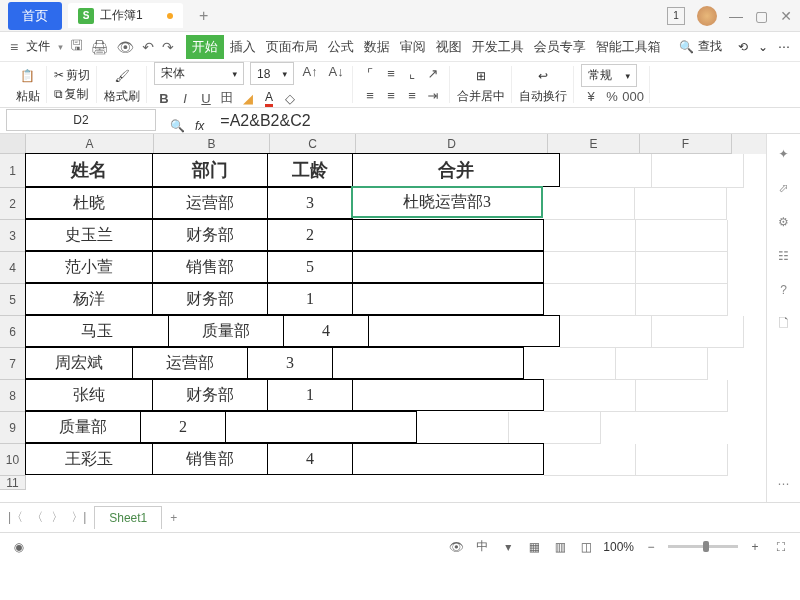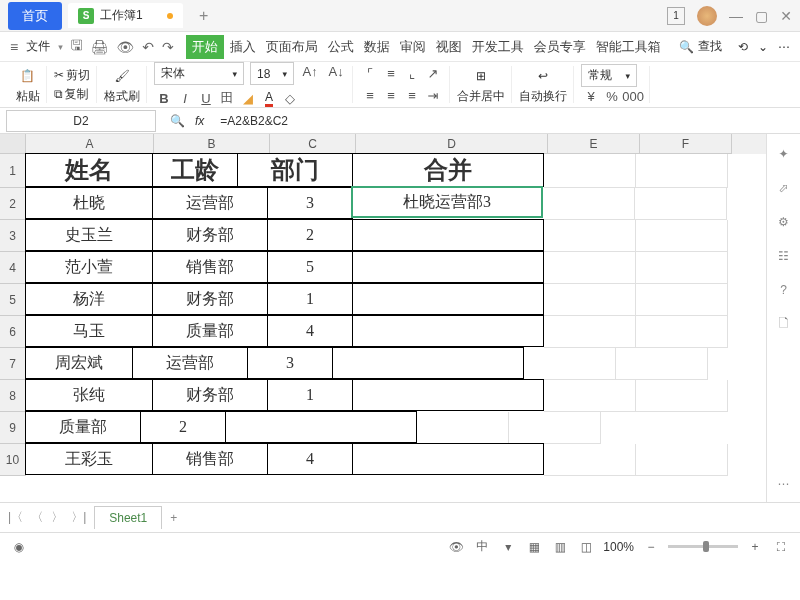--- a/index.html
+++ b/index.html
@@ -27,35 +27,35 @@
 .tgroup{display:flex;flex-direction:column;align-items:center;padding:0 6px;border-right:1px solid #eee;height:100%;justify-content:center;gap:2px;}
 .tbtn{display:flex;align-items:center;gap:2px;font-size:11px;color:#555;}
 .tbtn-lg{display:flex;flex-direction:column;align-items:center;gap:1px;font-size:11px;}
 .ticon-lg{width:24px;height:22px;display:flex;align-items:center;justify-content:center;}
 .sel{border:1px solid #ccc;padding:2px 6px;background:#fff;font-size:11px;display:flex;align-items:center;gap:6px;}
 .fmtbtn{width:20px;height:18px;display:flex;align-items:center;justify-content:center;font-size:13px;color:#555;}
 .fmtbtn.b{font-weight:bold;}
 .fmtbtn.i{font-style:italic;}
 .fmtbtn.u{text-decoration:underline;}
 .fmtrow{display:flex;gap:1px;}
-.formula-bar{height:26px;display:flex;align-items:center;border-bottom:1px solid #ddd;}
+.formula-bar{height:26px;display:flex;align-items:flex-end;border-bottom:1px solid #ddd;}
 .namebox{width:150px;border:1px solid #ccc;padding:3px 8px;margin:2px 6px;background:#fff;text-align:center;}
 .fb-icons{display:flex;gap:10px;padding:0 8px;color:#888;}
-.formula-input{flex:1;padding:3px 8px;font-size:12px;}
+.formula-input{flex:1;padding:3px 8px;font-size:16px;}
 .grid-area{display:flex;height:368px;}
 .grid-main{flex:1;overflow:hidden;position:relative;}
 .col-headers{display:flex;height:20px;background:#f0f0f0;}
 .corner{width:26px;height:20px;background:#e8e8e8;border-right:1px solid #ccc;border-bottom:1px solid #ccc;}
 .ch{height:20px;border-right:1px solid #ccc;border-bottom:1px solid #ccc;display:flex;align-items:center;justify-content:center;background:#f0f0f0;color:#555;}
 .rows{}
 .row{display:flex;}
 .rh{width:26px;background:#f0f0f0;border-right:1px solid #ccc;border-bottom:1px solid #ccc;display:flex;align-items:center;justify-content:center;color:#555;}
 .cell{border-right:1px solid #e0e0e0;border-bottom:1px solid #e0e0e0;display:flex;align-items:center;justify-content:center;font-size:16px;font-family:"SimSun",serif;padding:0 4px;}
 .cell.bd{border:1px solid #000;margin:-1px 0 0 -1px;}
-.cell.hdr{font-weight:bold;font-size:24px;}
+.cell.hdr{font-weight:bold;font-size:18px;}
 .cell.sel{border:2px solid #3ba876;z-index:5;margin:-2px 0 0 -2px;}
 .rh.l{height:14px;}
 .sidepanel{width:34px;border-left:1px solid #e0e0e0;display:flex;flex-direction:column;align-items:center;gap:14px;padding-top:10px;}
 .sp-icon{width:20px;height:20px;color:#888;display:flex;align-items:center;justify-content:center;}
 .sheetbar{height:30px;border-top:1px solid #ddd;display:flex;align-items:center;padding:0 8px;gap:8px;}
 .sb-nav{color:#888;font-size:12px;}
 .sheet-tab{background:#fff;border:1px solid #ccc;border-bottom:none;padding:4px 14px;color:#4a8a4a;}
 .statusbar{height:28px;border-top:1px solid #ddd;display:flex;align-items:center;padding:0 10px;gap:10px;}
 .sb-right{margin-left:auto;display:flex;align-items:center;gap:8px;color:#666;}
 .sb-icon{width:18px;height:18px;display:flex;align-items:center;justify-content:center;color:#666;}
@@ -224,23 +224,23 @@
           <div class="ch" style="width: 86px;">C</div>
           <div class="ch" style="width: 192px;">D</div>
           <div class="ch" style="width: 92px;">E</div>
           <div class="ch" style="width: 92px;">F</div>
         </div>
     </div>
     <div class="rows" id="rows-container">
         <div class="row">
           <div class="rh" style="height: 34px;">1</div>
           <div class="cell bd hdr" style="width: 128px; height: 34px;">姓名</div>
+          <div class="cell bd hdr" style="width: 116px; height: 34px;">部门</div>
           <div class="cell bd hdr" style="width: 86px; height: 34px;">工龄</div>
-          <div class="cell bd hdr" style="width: 116px; height: 34px;">部门</div>
-          <div class="cell bd hdr" style="width: 192px; height: 34px;">合并</div>
+          <div class="cell bd hdr" style="width: 208px; height: 34px;">合并</div>
           <div class="cell " style="width: 92px; height: 34px;"></div>
           <div class="cell " style="width: 92px; height: 34px;"></div>
         </div>
         <div class="row">
           <div class="rh" style="height: 32px;">2</div>
           <div class="cell bd" style="width: 128px; height: 32px;">杜晓</div>
           <div class="cell bd" style="width: 116px; height: 32px;">运营部</div>
           <div class="cell bd" style="width: 86px; height: 32px;">3</div>
           <div class="cell bd sel" style="width: 192px; height: 32px;">杜晓运营部3</div>
           <div class="cell " style="width: 92px; height: 32px;"></div>
@@ -268,21 +268,21 @@
           <div class="rh" style="height: 32px;">5</div>
           <div class="cell bd" style="width: 128px; height: 32px;">杨洋</div>
           <div class="cell bd" style="width: 116px; height: 32px;">财务部</div>
           <div class="cell bd" style="width: 86px; height: 32px;">1</div>
           <div class="cell bd" style="width: 192px; height: 32px;"></div>
           <div class="cell " style="width: 92px; height: 32px;"></div>
           <div class="cell " style="width: 92px; height: 32px;"></div>
         </div>
         <div class="row">
           <div class="rh" style="height: 32px;">6</div>
-          <div class="cell bd" style="width: 128px; height: 32px;">马玉</div>
+          <div class="cell bd" style="width: 144px; height: 32px;">马玉</div>
           <div class="cell bd" style="width: 116px; height: 32px;">质量部</div>
           <div class="cell bd" style="width: 86px; height: 32px;">4</div>
           <div class="cell bd" style="width: 192px; height: 32px;"></div>
           <div class="cell " style="width: 92px; height: 32px;"></div>
           <div class="cell " style="width: 92px; height: 32px;"></div>
         </div>
         <div class="row">
           <div class="rh" style="height: 32px;">7</div>
           <div class="cell bd" style="width: 108px; height: 32px;">周宏斌</div>
           <div class="cell bd" style="width: 116px; height: 32px;">运营部</div>
@@ -309,20 +309,23 @@
           <div class="cell " style="width: 92px; height: 32px;"></div>
         </div>
         <div class="row">
           <div class="rh" style="height: 32px;">10</div>
           <div class="cell bd" style="width: 128px; height: 32px;">王彩玉</div>
           <div class="cell bd" style="width: 116px; height: 32px;">销售部</div>
           <div class="cell bd" style="width: 86px; height: 32px;">4</div>
           <div class="cell bd" style="width: 192px; height: 32px;"></div>
           <div class="cell " style="width: 92px; height: 32px;"></div>
           <div class="cell " style="width: 92px; height: 32px;"></div>
+        </div>
+        <div class="row">
+          <div class="rh l">11</div>
         </div>
       </div>
   </div>
   <div class="sidepanel">
     <div class="sp-icon">✦</div>
     <div class="sp-icon">⬀</div>
     <div class="sp-icon">⚙</div>
     <div class="sp-icon">☷</div>
     <div class="sp-icon">?</div>
     <div class="sp-icon">🗋</div>

